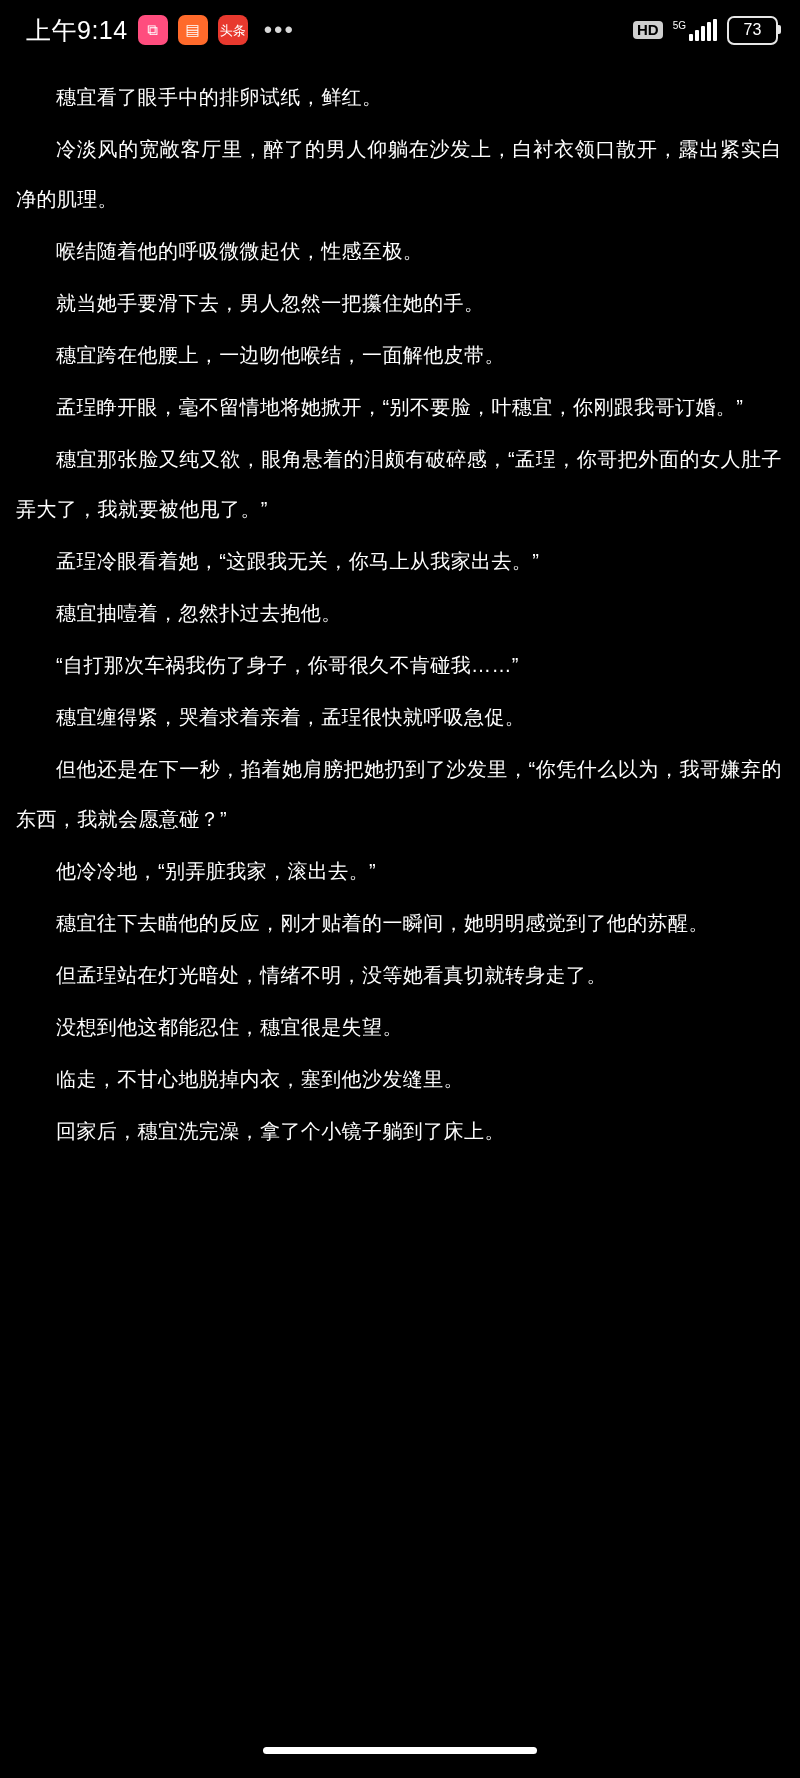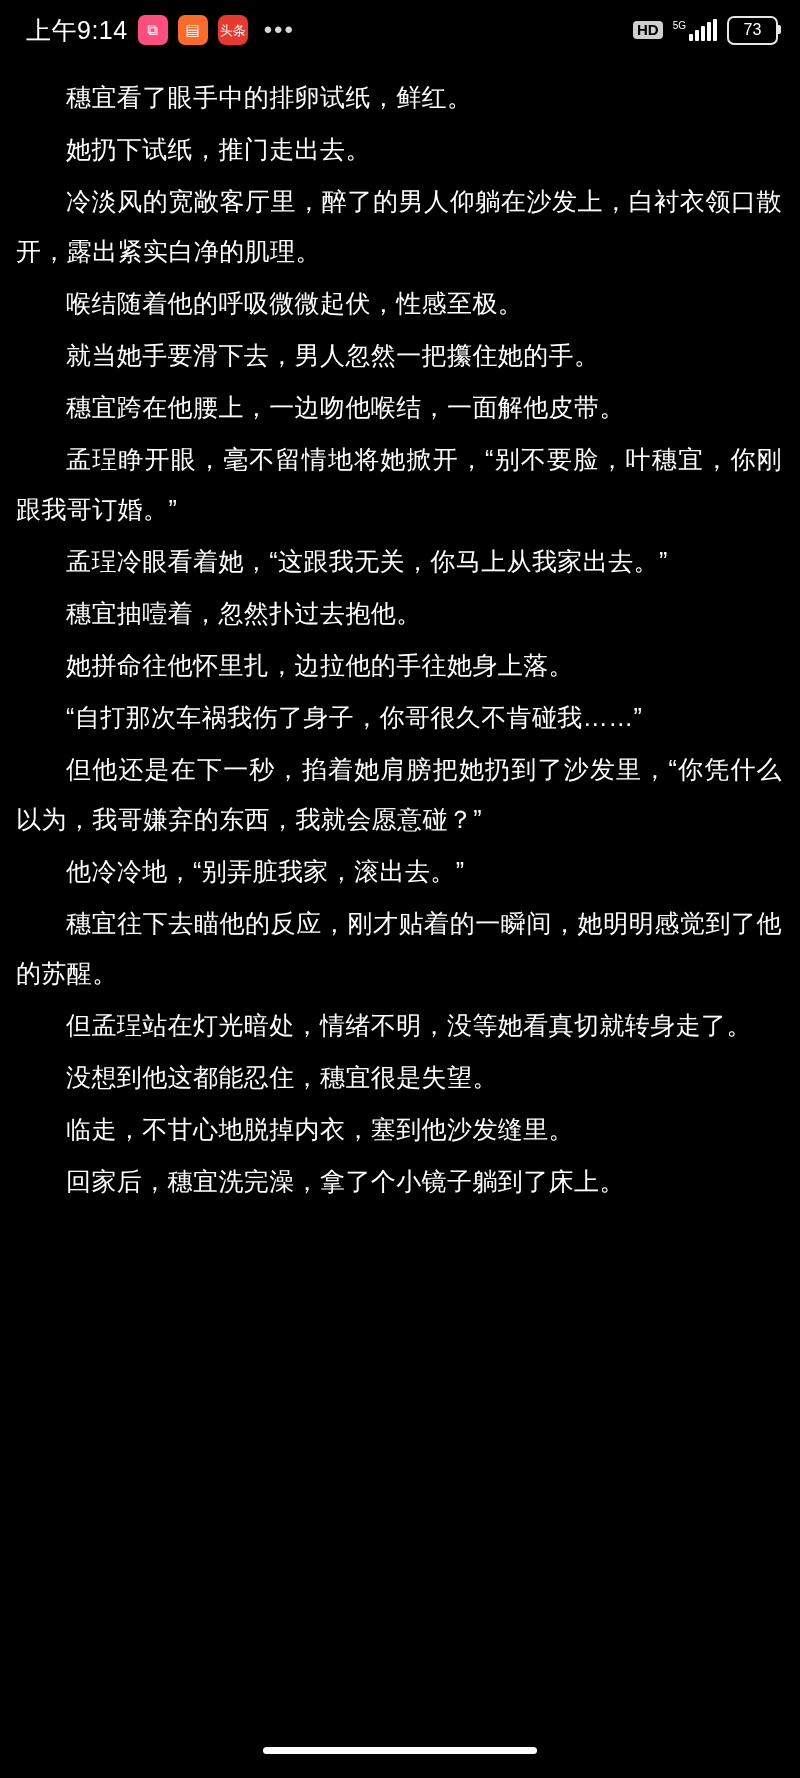--- a/index.html
+++ b/index.html
@@ -140,21 +140,21 @@
   
   .reader {
     flex: 1 1 auto;
     padding: 12px 18px 0 16px;
     box-sizing: border-box;
     overflow: hidden;
   }
   .reader p {
     margin: 0 0 2px 0;
     color: #ffffff;
-    font-size: 25px;
+    font-size: 20px;
     line-height: 50px;
     letter-spacing: 0.4px;
     text-indent: 2em;
     font-family: "Liberation Sans", sans-serif;
     text-align: justify;
   }
 
   
   .nav-bar {
     flex: 0 0 56px;
@@ -195,30 +195,30 @@
           </span>
       </span>
       <span class="battery">
         <span>73</span>
       </span>
     </div>
   </div>
 
   <div class="reader">
     <p>穗宜看了眼手中的排卵试纸，鲜红。</p>
-    <p>她扔下试纸，推门走出去。</p>
     <p>冷淡风的宽敞客厅里，醉了的男人仰躺在沙发上，白衬衣领口散开，露出紧实白净的肌理。</p>
     <p>喉结随着他的呼吸微微起伏，性感至极。</p>
     <p>就当她手要滑下去，男人忽然一把攥住她的手。</p>
     <p>穗宜跨在他腰上，一边吻他喉结，一面解他皮带。</p>
     <p>孟珵睁开眼，毫不留情地将她掀开，“别不要脸，叶穗宜，你刚跟我哥订婚。”</p>
+    <p>穗宜那张脸又纯又欲，眼角悬着的泪颇有破碎感，“孟珵，你哥把外面的女人肚子弄大了，我就要被他甩了。”</p>
     <p>孟珵冷眼看着她，“这跟我无关，你马上从我家出去。”</p>
     <p>穗宜抽噎着，忽然扑过去抱他。</p>
-    <p>她拼命往他怀里扎，边拉他的手往她身上落。</p>
     <p>“自打那次车祸我伤了身子，你哥很久不肯碰我……”</p>
+    <p>穗宜缠得紧，哭着求着亲着，孟珵很快就呼吸急促。</p>
     <p>但他还是在下一秒，掐着她肩膀把她扔到了沙发里，“你凭什么以为，我哥嫌弃的东西，我就会愿意碰？”</p>
     <p>他冷冷地，“别弄脏我家，滚出去。”</p>
     <p>穗宜往下去瞄他的反应，刚才贴着的一瞬间，她明明感觉到了他的苏醒。</p>
     <p>但孟珵站在灯光暗处，情绪不明，没等她看真切就转身走了。</p>
     <p>没想到他这都能忍住，穗宜很是失望。</p>
     <p>临走，不甘心地脱掉内衣，塞到他沙发缝里。</p>
     <p>回家后，穗宜洗完澡，拿了个小镜子躺到了床上。</p>
 
   </div>
 

